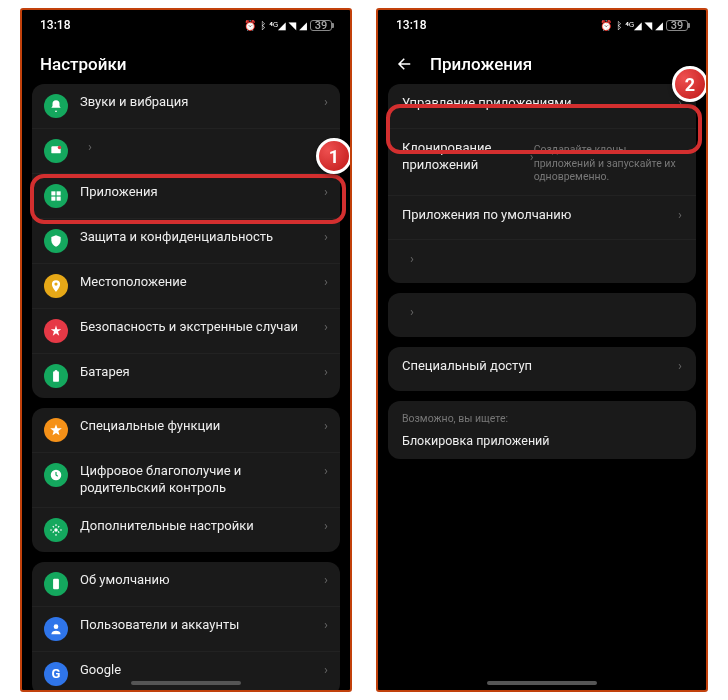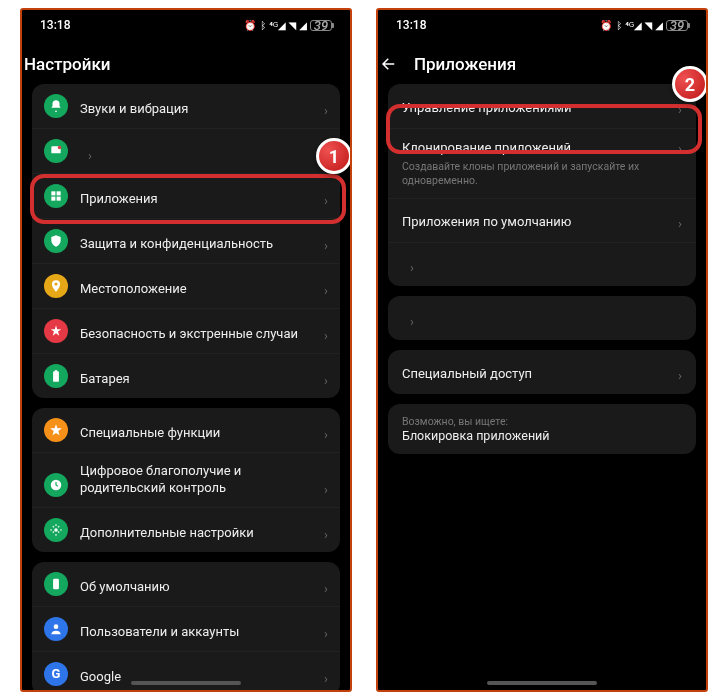--- a/index.html
+++ b/index.html
@@ -32,21 +32,21 @@
       font-size: 12px;
       font-weight: 500;
     }
     .status-right {
       display: flex;
       align-items: center;
       gap: 3px;
       font-size: 10px;
     }
     .header {
-      padding: 14px 2px 10px;
+      padding: 14px 18px 10px;
       color: #fff;
       font-size: 17px;
       font-weight: 500;
       display: flex;
       align-items: center;
       gap: 16px;
     }
     .back-arrow {
       width: 18px;
       height: 18px;
@@ -58,21 +58,21 @@
       overflow-y: hidden;
     }
     .group {
       background: #1a1a1a;
       border-radius: 12px;
       margin-bottom: 10px;
       overflow: hidden;
     }
     .row {
       display: flex;
-      align-items: flex-end;
+      align-items: flex-start;
       padding: 10px 12px;
       min-height: 44px;
       position: relative;
     }
     .row + .row { border-top: 1px solid rgba(255,255,255,0.04); }
     .icon-circle {
       width: 24px;
       height: 24px;
       border-radius: 50%;
       margin-right: 12px;
@@ -125,21 +125,21 @@
       line-height: 1.3;
     }
     .hint-group {
       background: #1a1a1a;
       border-radius: 12px;
       padding: 11px 14px;
     }
     .hint-label {
       color: #777;
       font-size: 10.5px;
-      margin-bottom: 0;
+      margin-bottom: 8px;
     }
     .hint-item {
       color: #eee;
       font-size: 12.5px;
     }
     .home-indicator {
       position: absolute;
       bottom: 5px;
       left: 50%;
       transform: translateX(-50%);
@@ -151,23 +151,22 @@
     .ic-svg { width: 14px; height: 14px; }
     .battery {
       width: 22px;
       height: 11px;
       border: 1px solid #888;
       border-radius: 3px;
       position: relative;
       display: inline-flex;
       align-items: center;
       justify-content: center;
-      font-size: 13px;
+      font-size: 11px;
       color: #aaa;
-      font-style: italic;
     }
     .battery::after {
       content: '';
       position: absolute;
       right: -3px;
       top: 2px;
       width: 2px;
       height: 5px;
       background: #888;
       border-radius: 0 1px 1px 0;
@@ -353,21 +352,21 @@
     </span>
     <span>Приложения</span>
   </div>
   <div class="content">
 
     <div class="group">
       <div class="row row-no-icon">
         <span class="row-text">Управление приложениями</span>
         <span class="chevron">›</span>
       </div>
-      <div class="row row-no-icon" style="flex-direction:column;align-items:flex-start">
+      <div class="row row-no-icon" style="flex-direction:row;align-items:flex-start">
         <div style="display:flex;width:100%;align-items:center">
           <span class="row-text">Клонирование приложений</span>
           <span class="chevron">›</span>
         </div>
         <div class="subtitle">Создавайте клоны приложений и запускайте их одновременно.</div>
       </div>
       <div class="row row-no-icon">
         <span class="row-text">Приложения по умолчанию</span>
         <span class="chevron">›</span>
       </div>

